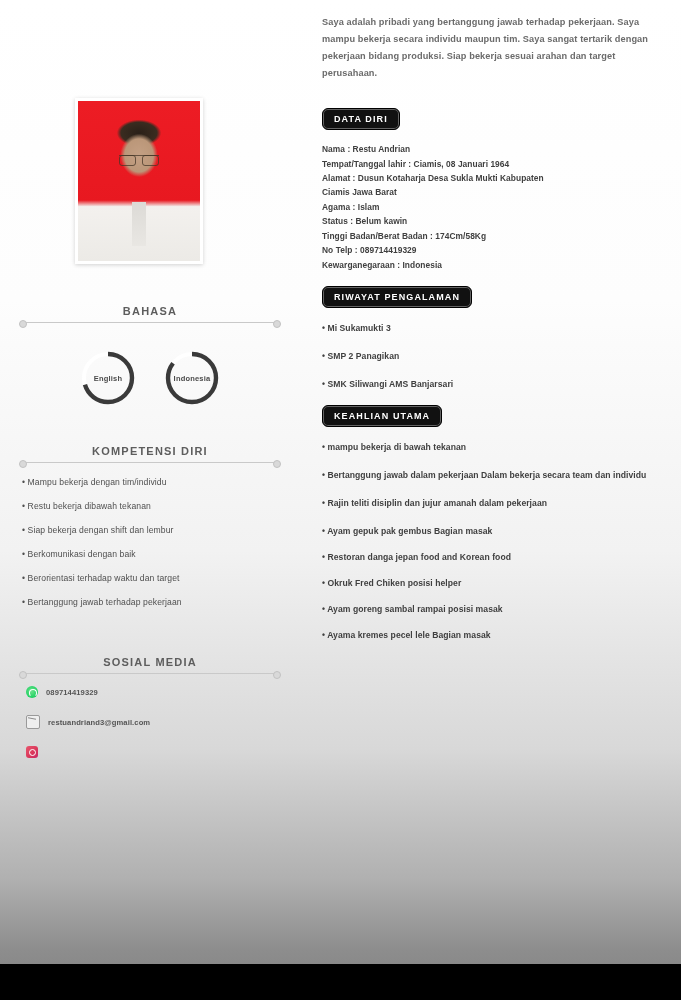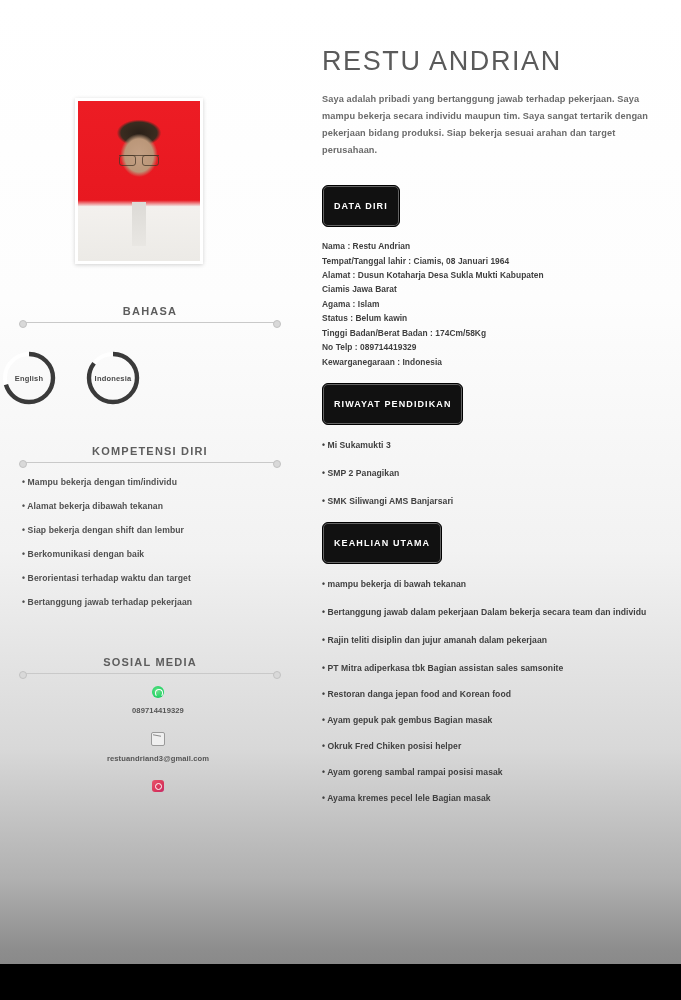--- a/index.html
+++ b/index.html
@@ -64,39 +64,39 @@
     position:relative;height:1px;background:#c9c9c9;margin:5px 22px 0 22px;
   }
   .rule:before,.rule:after{
     content:"";position:absolute;top:-2.5px;width:6px;height:6px;border-radius:50%;
     background:#d9d9d9;border:1px solid #c2c2c2;
   }
   .rule:before{left:-3px}
   .rule:after{right:-3px}
   
   .rings{
-    display:flex;gap:26px;margin-top:26px;
+    display:flex;justify-content:center;gap:26px;margin-top:26px;
   }
   .ring{
     position:relative;width:58px;height:58px;
   }
   .ring svg{display:block}
   .ring .lbl{
     position:absolute;left:0;right:0;top:50%;transform:translateY(-50%);
     text-align:center;font-size:7.5px;color:#4a4a4a;font-weight:600;letter-spacing:.2px;
   }
   
   .l-list{margin:14px 0 0 0;padding:0 14px 0 22px;list-style:none;}
   .l-list li{
-    font-size:8.6px;color:#4f4f4f;font-weight:700;margin-bottom:14px;letter-spacing:.1px;
+    font-size:8.6px;color:#4f4f4f;font-weight:400;margin-bottom:14px;letter-spacing:.1px;
   }
   .l-list li:before{content:"• ";}
   
   .social{margin:12px 0 0 0;padding:0 10px 0 26px;list-style:none}
-  .social li{display:flex;align-items:center;gap:8px;margin-bottom:17px;flex-direction:column;}
+  .social li{display:flex;align-items:center;gap:8px;margin-bottom:17px;}
   .social .txt{font-size:7.6px;color:#555;font-weight:600;letter-spacing:.1px;}
   .ico{width:12px;height:12px;border-radius:3px;flex:0 0 auto;position:relative;}
   .ico.wa{background:radial-gradient(circle at 45% 42%,#6fe28c 0%,#25d366 62%,#14ac50 100%);border-radius:50%;}
   .ico.wa:after{content:"";position:absolute;left:3px;top:3px;width:6px;height:6px;border-radius:50%;
     border:1.4px solid #fff;border-bottom-color:transparent;}
   .ico.mail{background:#efefef;border:1px solid #9a9a9a;border-radius:2px;}
   .ico.mail:after{content:"";position:absolute;left:1px;top:2px;width:8px;height:5px;
     border-top:1.2px solid #8a8a8a;transform:skewY(12deg);}
   .ico.ig{background:linear-gradient(135deg,#e8566d,#d9365a 60%,#c72a6a);border-radius:3px;}
   .ico.ig:after{content:"";position:absolute;left:3px;top:3px;width:5px;height:5px;border:1.2px solid #fff;border-radius:50%;}
@@ -105,21 +105,21 @@
     font-size:27px;color:#5a5a5a;letter-spacing:1.6px;font-weight:400;
     margin:46px 0 0 22px;
   }
   .intro{
     margin:14px 22px 0 22px;font-size:9.2px;line-height:1.85;color:#6b6b6b;
     font-weight:600;letter-spacing:.1px;
   }
   .badge{
     display:inline-block;background:#111;color:#fff;border-radius:6px;
     font-size:9px;font-weight:700;letter-spacing:1.1px;
-    padding:15px 11px;margin:0 0 0 22px;
+    padding:5px 11px;margin:0 0 0 22px;
     border:1.5px solid #000;
     box-shadow:0 0 0 1px rgba(255,255,255,.35) inset;
   }
   .sec{margin-top:16px;}
   .kv{
     margin:12px 16px 0 22px;font-size:8.4px;line-height:1.72;color:#3f3f3f;font-weight:700;
     letter-spacing:.05px;
   }
   .r-list{margin:13px 16px 0 22px;padding:0;list-style:none;}
   .r-list li{
@@ -165,21 +165,21 @@
           <div class="lbl">Indonesia</div>
         </div>
       </div>
     </div>
 
     <div style="position:absolute;left:0;top:405px;width:300px;">
       <div class="l-title">KOMPETENSI DIRI</div>
       <div class="rule"></div>
       <ul class="l-list">
         <li>Mampu bekerja dengan tim/individu</li>
-        <li>Alamat bekerja dibawah tekanan</li>
+        <li>Restu bekerja dibawah tekanan</li>
         <li>Siap bekerja dengan shift dan lembur</li>
         <li>Berkomunikasi dengan baik</li>
         <li>Berorientasi terhadap waktu dan target</li>
         <li>Bertanggung jawab terhadap pekerjaan</li>
       </ul>
     </div>
 
     <div style="position:absolute;left:0;top:616px;width:300px;">
       <div class="l-title">SOSIAL MEDIA</div>
       <div class="rule"></div>
@@ -196,59 +196,57 @@
           <span class="ico ig"></span>
           <span class="txt"></span>
         </li>
       </ul>
     </div>
 
   </div>
 
   <div id="right-col">
 
-    <div class="name">RESTU ANDRIAN</div>
     <div class="intro">Saya adalah pribadi yang bertanggung jawab terhadap pekerjaan. Saya mampu bekerja secara individu maupun tim. Saya sangat tertarik dengan pekerjaan bidang produksi. Siap bekerja sesuai arahan dan target perusahaan.</div>
 
     <div class="sec" style="margin-top:26px">
       <div class="badge">DATA DIRI</div>
       <div class="kv" style="white-space:pre-line">Nama : Restu Andrian
 Tempat/Tanggal lahir : Ciamis, 08 Januari 1964
 Alamat : Dusun Kotaharja Desa Sukla Mukti Kabupaten
 Ciamis Jawa Barat
 Agama : Islam
 Status : Belum kawin
 Tinggi Badan/Berat Badan : 174Cm/58Kg
 No Telp : 089714419329
 Kewarganegaraan : Indonesia</div>
     </div>
 
     <div class="sec" style="margin-top:14px">
-      <div class="badge">RIWAYAT PENDIDIKAN</div>
+      <div class="badge">RIWAYAT PENGALAMAN</div>
       <ul class="r-list">
         <li>Mi Sukamukti 3</li>
         <li>SMP 2 Panagikan</li>
         <li>SMK Siliwangi AMS Banjarsari</li>
       </ul>
     </div>
 
     <div class="sec" style="margin-top:4px">
       <div class="badge">KEAHLIAN UTAMA</div>
       <ul class="r-list">
         <li>mampu bekerja di bawah tekanan</li>
         <li>Bertanggung jawab dalam pekerjaan Dalam bekerja secara team dan individu</li>
         <li>Rajin teliti disiplin dan jujur amanah dalam pekerjaan</li>
       </ul>
     </div>
 
     <div class="sec" style="margin-top:6px">
       <ul class="r-list tight">
-        <li>PT Mitra adiperkasa tbk Bagian assistan sales samsonite</li>
+        <li>Ayam gepuk pak gembus Bagian masak</li>
         <li>Restoran danga jepan food and Korean food</li>
-        <li>Ayam gepuk pak gembus Bagian masak</li>
         <li>Okruk Fred Chiken posisi helper</li>
         <li>Ayam goreng sambal rampai posisi masak</li>
         <li>Ayama kremes pecel lele Bagian masak</li>
       </ul>
     </div>
 
   </div>
 
   <div id="bottom-band"></div>
 </div>

